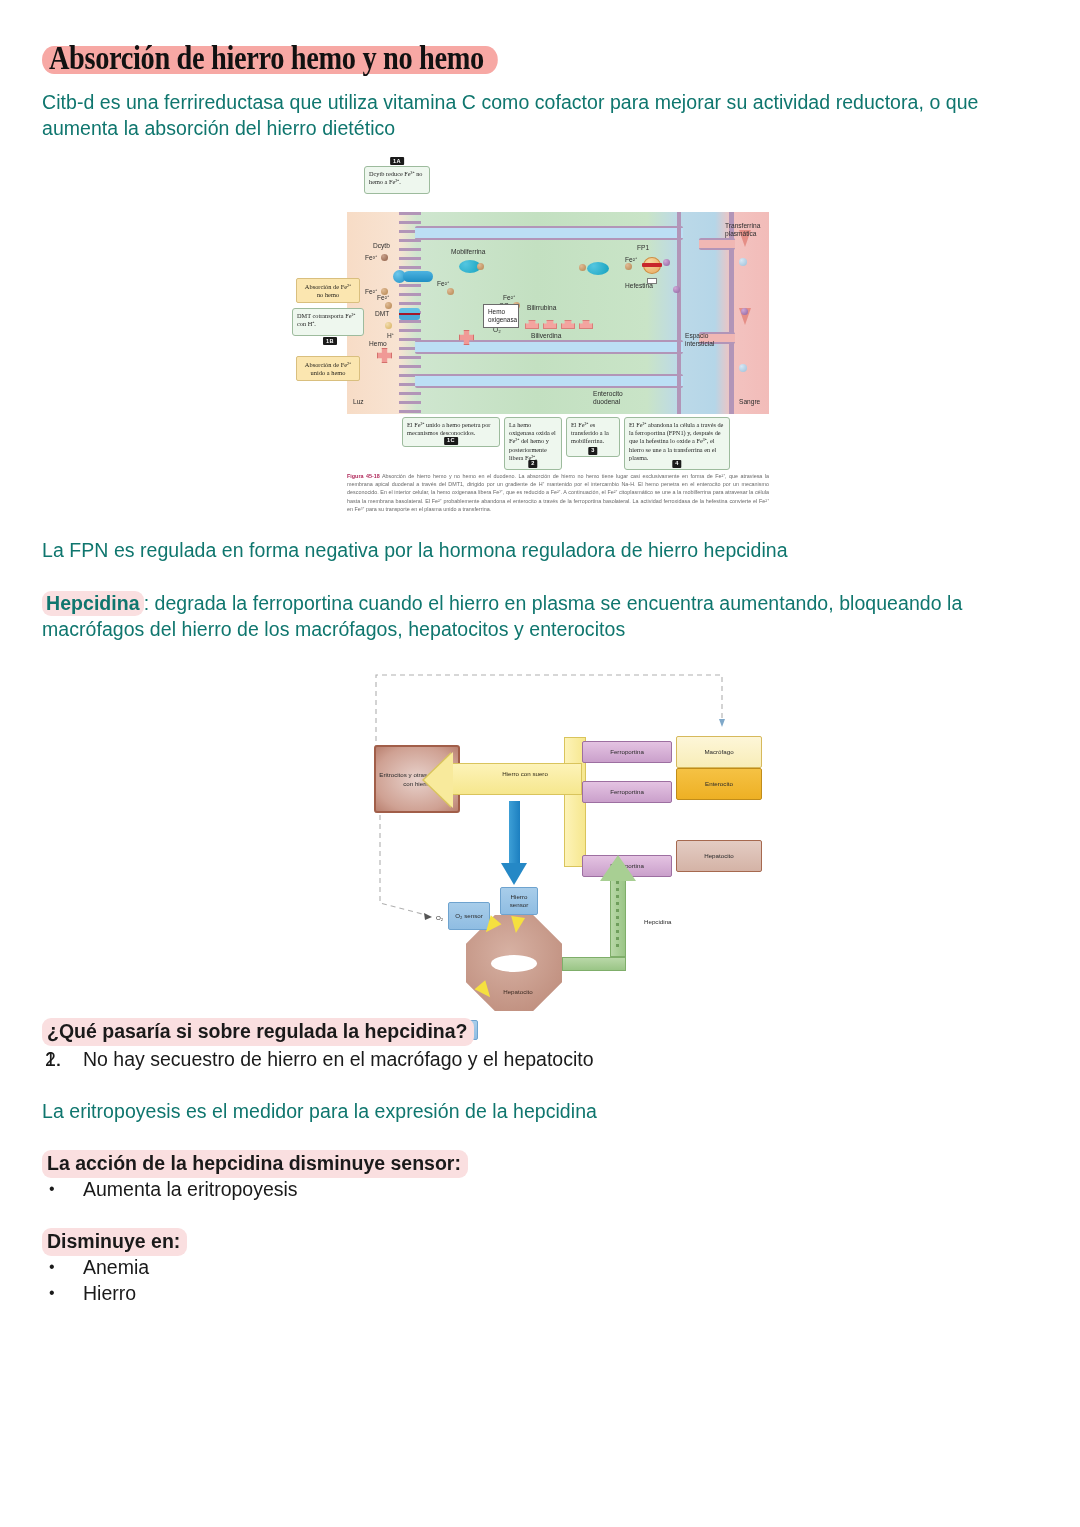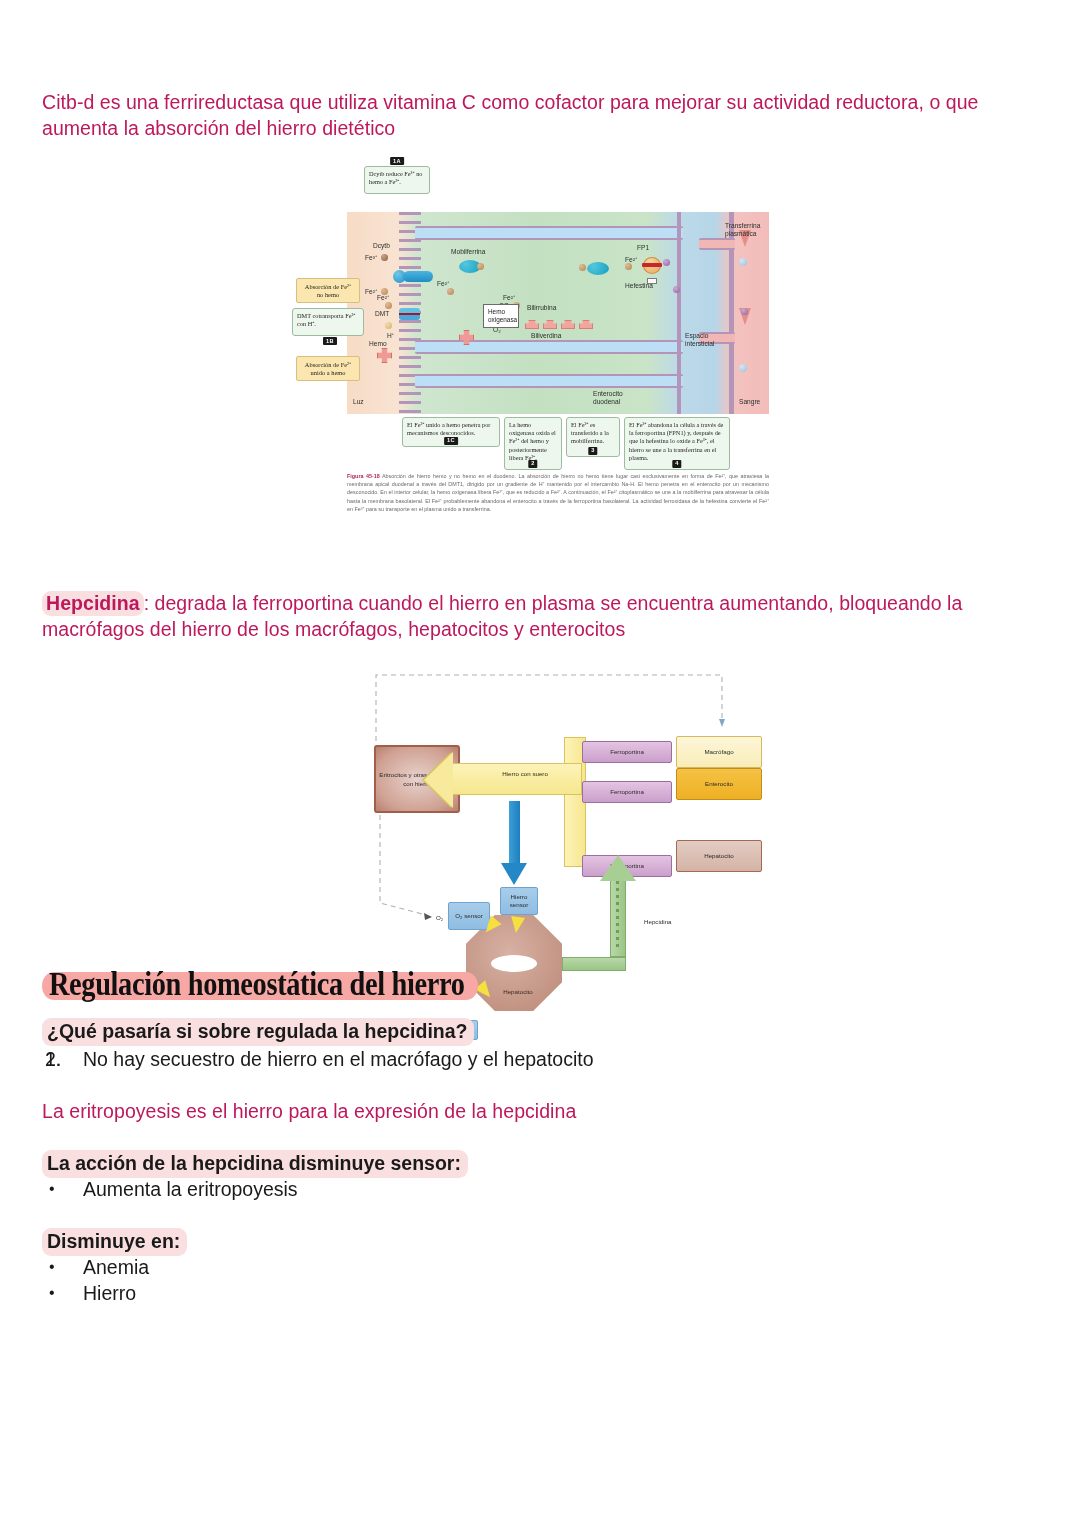--- a/index.html
+++ b/index.html
@@ -39,21 +39,21 @@
     background: #f7a8a4;
     border-radius: 22px;
     z-index: 0;
   }
   .section-heading .txt { position: relative; z-index: 1; }
 
   
   .body-text {
     font-size: 19.5px;
     line-height: 26px;
-    color: #be185d;
+    color: #0f766e;
     margin: 0;
     letter-spacing: 0.05px;
   }
 
   .hl-pink {
     background: #fadfe0;
     border-radius: 9px;
     padding: 1px 4px 2px 4px;
     font-weight: bold;
   }
@@ -354,20 +354,26 @@
     position: absolute; width: 0; height: 0;
     border-left: 7px solid transparent; border-right: 7px solid transparent;
     border-top: 16px solid #f5e03f;
   }
 </style>
 </head>
 <body>
 
 <div class="page">
 
+  <div style="position:absolute;left:42px;top:40px;">
+    <div class="section-heading">
+      <span class="hl"></span>
+      <span class="txt">Absorción de hierro hemo y no hemo</span>
+    </div>
+  </div>
 
   <p class="body-text" style="position:absolute;left:42px;top:89px;width:950px;">Citb-d es una ferrireductasa que utiliza vitamina C como cofactor para mejorar su actividad reductora, o que aumenta la absorción del hierro dietético</p>
 
   <div style="position:absolute;left:290px;top:160px;">
   <div class="fig1-wrap">
     <div class="fig1-stage">
 
       <div class="fig1-body">
         <div class="micro">
           <div class="apical-membrane"></div>
@@ -474,20 +480,21 @@
       </div>
 
       <div class="fig1-caption">
         <b>Figura 45-18</b>
         <span>Absorción de hierro hemo y no hemo en el duodeno. La absorción de hierro no hemo tiene lugar casi exclusivamente en forma de Fe²⁺, que atraviesa la membrana apical duodenal a través del DMT1, dirigido por un gradiente de H⁺ mantenido por el intercambio Na-H. El hemo penetra en el enterocito por un mecanismo desconocido. En el interior celular, la hemo oxigenasa libera Fe³⁺, que es reducido a Fe²⁺. A continuación, el Fe²⁺ citoplasmático se une a la mobilferrina para atravesar la célula hasta la membrana basolateral. El Fe²⁺ probablemente abandona el enterocito a través de la ferroportina basolateral. La actividad ferroxidasa de la hefestina convierte el Fe²⁺ en Fe³⁺ para su transporte en el plasma unido a transferrina.</span>
       </div>
     </div>
   </div>
   </div>
 
+  <p class="body-text" style="position:absolute;left:42px;top:537px;width:950px;">La FPN es regulada en forma negativa por la hormona reguladora de hierro hepcidina</p>
 
   <p class="body-text" style="position:absolute;left:42px;top:590px;width:950px;">
     <span class="hl-pink">Hepcidina</span><span>: degrada la ferroportina cuando el hierro en plasma se encuentra aumentando, bloqueando la macrófagos del hierro de los macrófagos, hepatocitos y enterocitos</span>
   </p>
 
   <div style="position:absolute;left:348px;top:665px;">
   <div class="fig2-wrap">
 
     <svg width="420" height="400" style="position:absolute;left:0;top:0;">
       <path d="M 28,148 L 28,10 L 374,10 L 374,56" fill="none" stroke="#b0b0b0" stroke-width="1.1" stroke-dasharray="5,4"></path>
@@ -549,42 +556,36 @@
     <div class="green-arrow-v"></div>
     <div class="green-arrow-head"></div>
     <div class="green-dots"></div>
     <div class="f2-text" style="left:296px;top:253px;">Hepcidina</div>
 
     <div class="f2-text" style="left:88px;top:249px;">O₂</div>
 
   </div>
   </div>
 
-  <div style="position:absolute;left:42px;top:966px;">
-    <div class="section-heading">
-      <span class="hl"></span>
-      <span class="txt">Regulación homeostática del hierro</span>
-    </div>
-  </div>
 
   <div style="position:absolute;left:42px;top:1018px;">
     <span class="sub-q hl-pink-strong">¿Qué pasaría si sobre regulada la hepcidina?</span>
   </div>
 
   <ol class="num-list" style="position:absolute;left:42px;top:1046px;width:900px;">
     <li>
       <span class="marker">1.</span>
     </li>
     <li>
       <span class="marker">2.</span>
       <span>No hay secuestro de hierro en el macrófago y el hepatocito</span>
     </li>
   </ol>
 
-  <p class="body-text" style="position:absolute;left:42px;top:1098px;width:900px;">La eritropoyesis es el hierro para la expresión de la hepcidina</p>
+  <p class="body-text" style="position:absolute;left:42px;top:1098px;width:900px;">La eritropoyesis es el medidor para la expresión de la hepcidina</p>
 
   <div style="position:absolute;left:42px;top:1150px;">
     <span class="sub-q hl-pink-strong">La acción de la hepcidina disminuye sensor:</span>
   </div>
   <ul class="bullet-list" style="position:absolute;left:42px;top:1176px;width:900px;">
     <li>
       <span class="marker">•</span>
       <span>Aumenta la eritropoyesis</span>
     </li>
   </ul>

